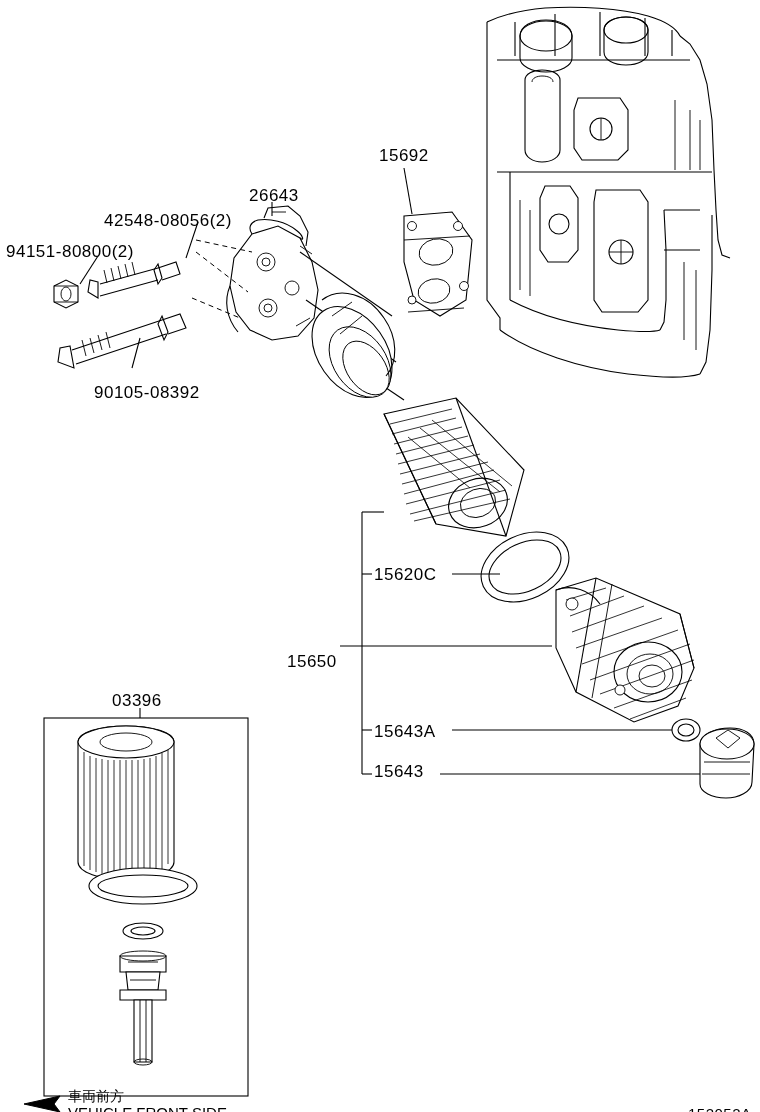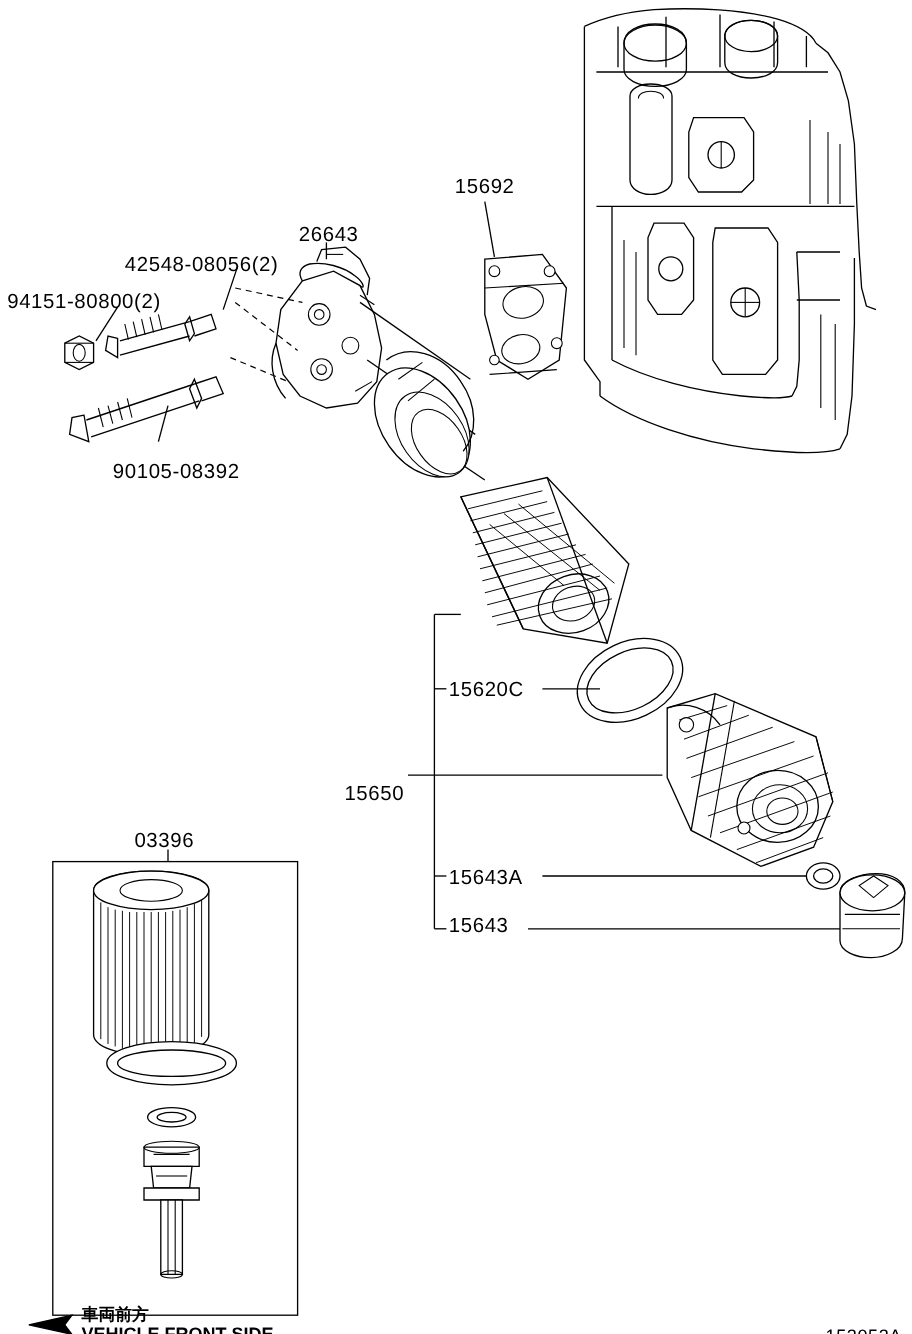--- a/index.html
+++ b/index.html
@@ -28,21 +28,20 @@
     letter-spacing: 0.5px;
     color: #000;
     white-space: nowrap;
     line-height: 1;
   }
   .footer-note {
     position: absolute;
     font-size: 15px;
     white-space: nowrap;
     line-height: 1.15;
-    font-weight: bold;
   }
   .jp {
     font-family: "DejaVu Sans", sans-serif;
     font-size: 14px;
   }
   .code-id {
     position: absolute;
     font-size: 15px;
     letter-spacing: 0.5px;
     white-space: nowrap;

